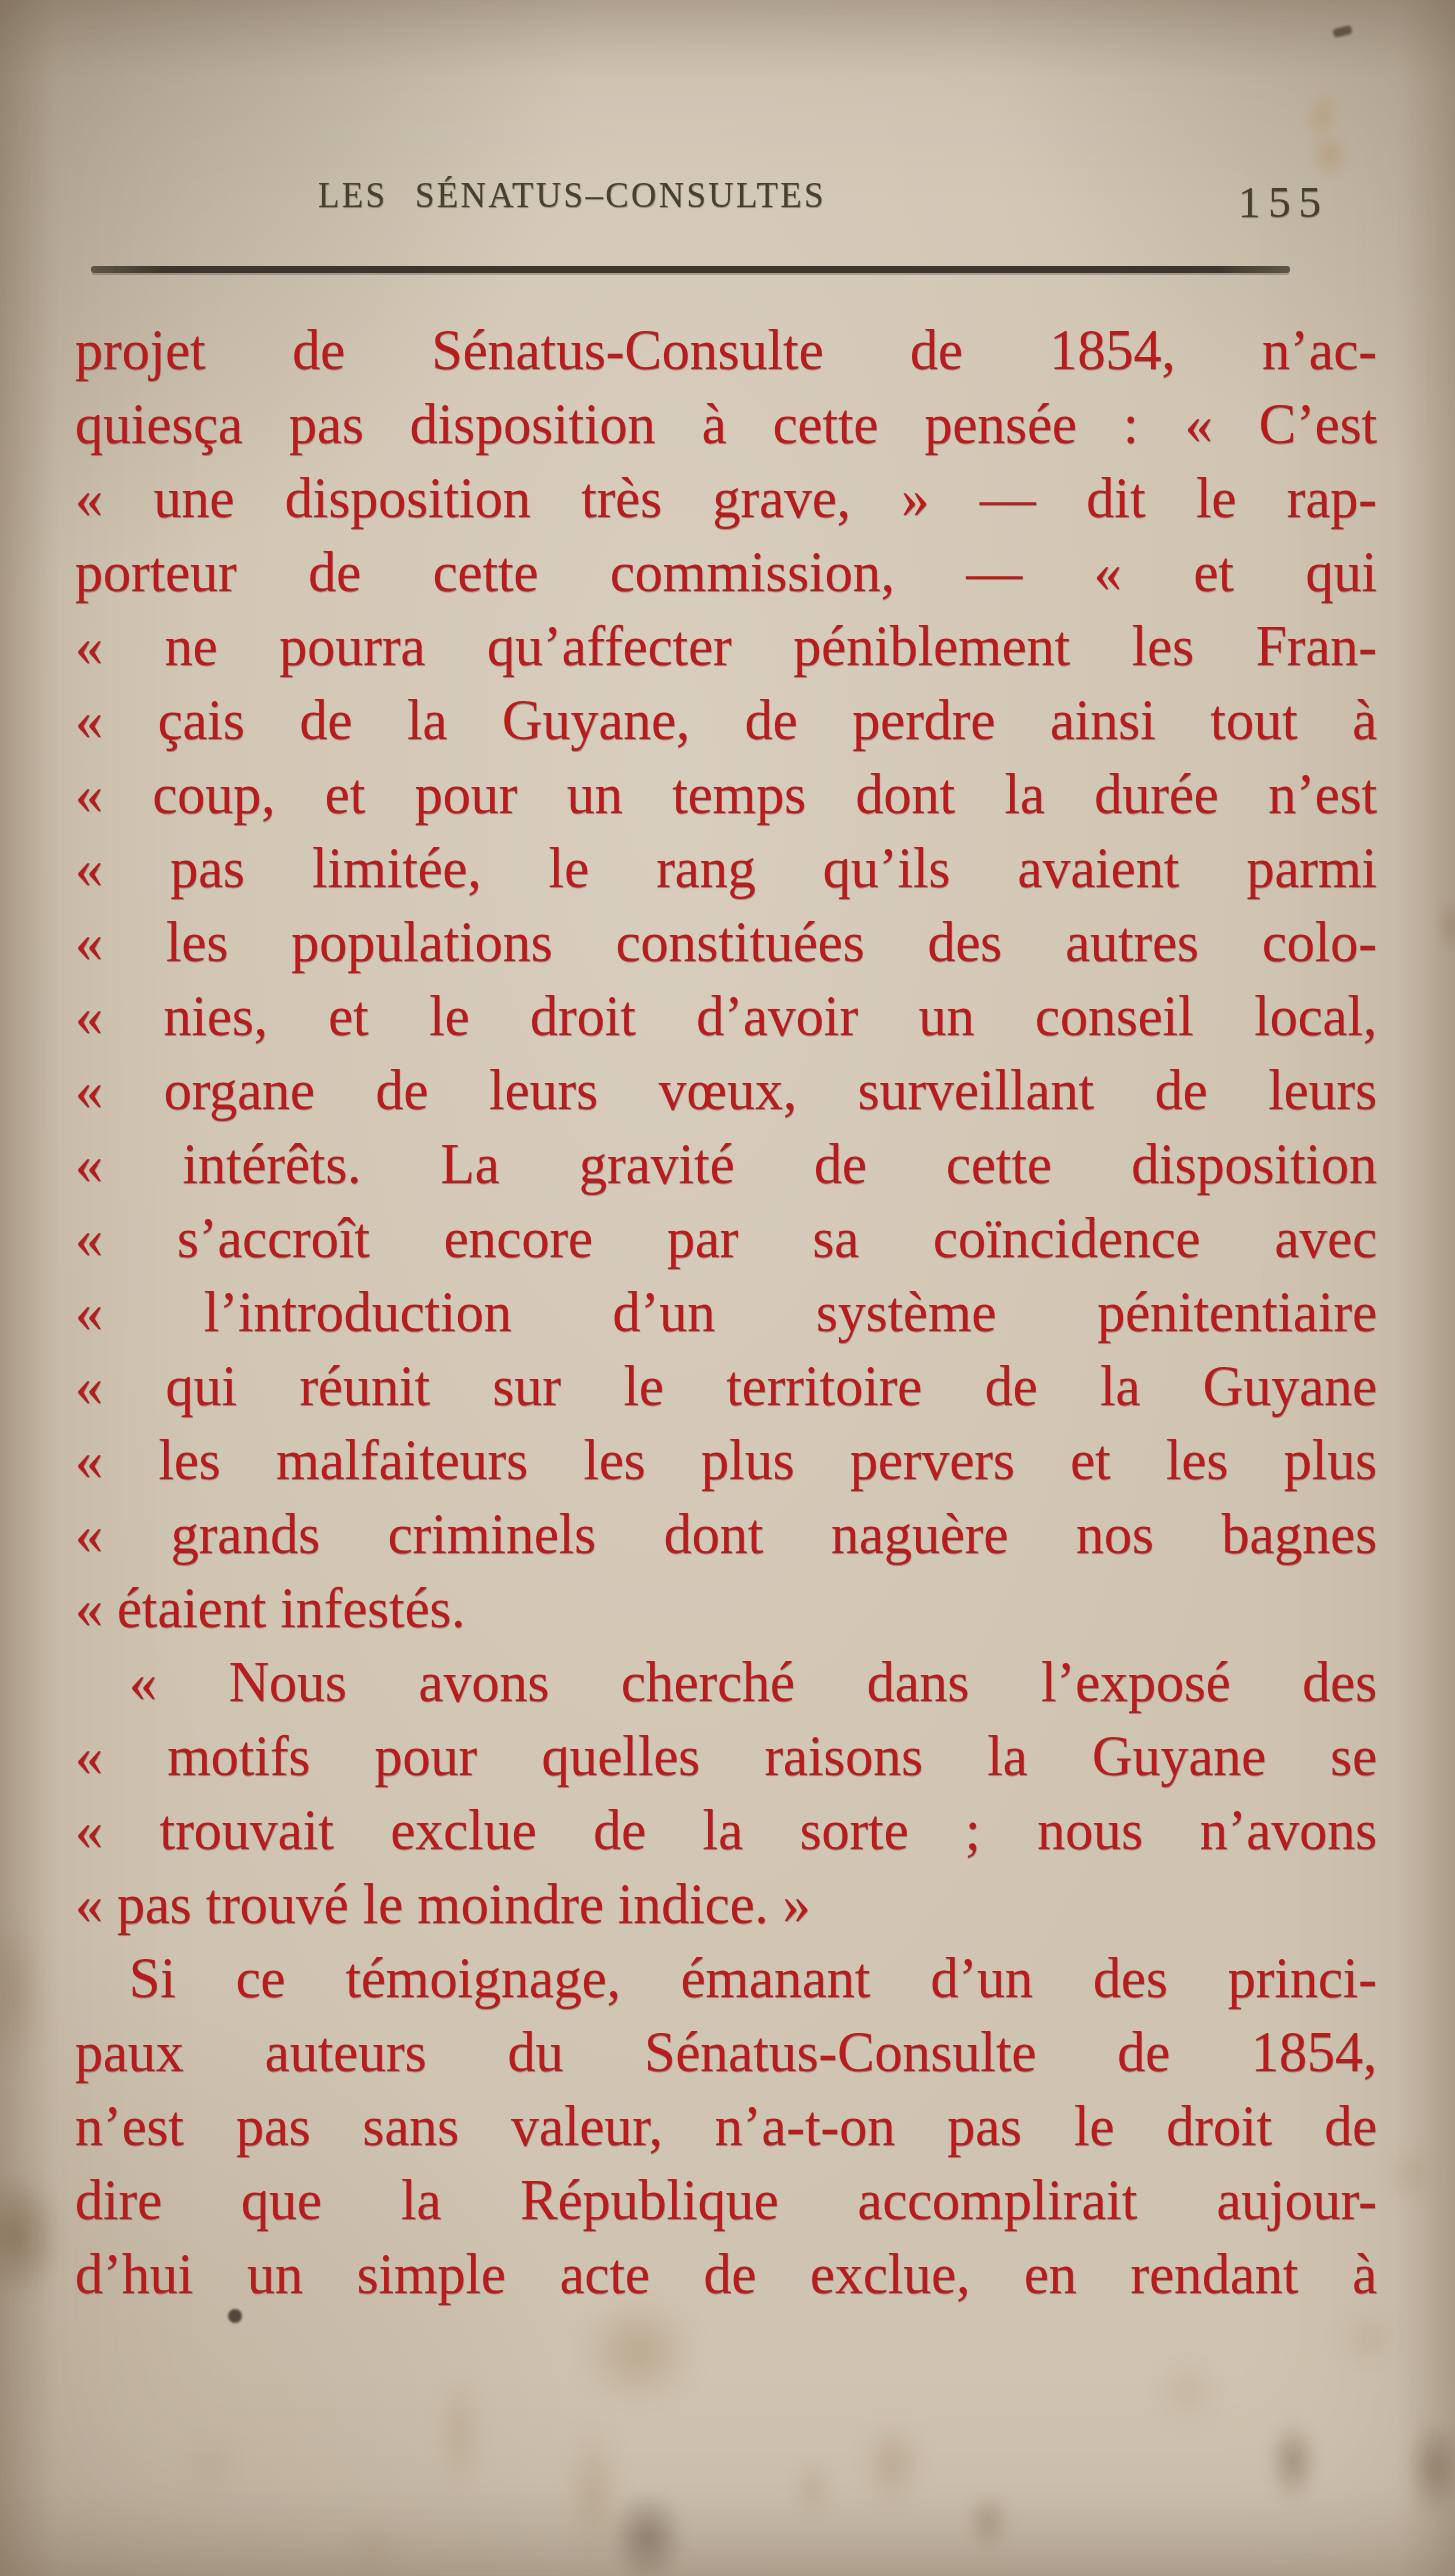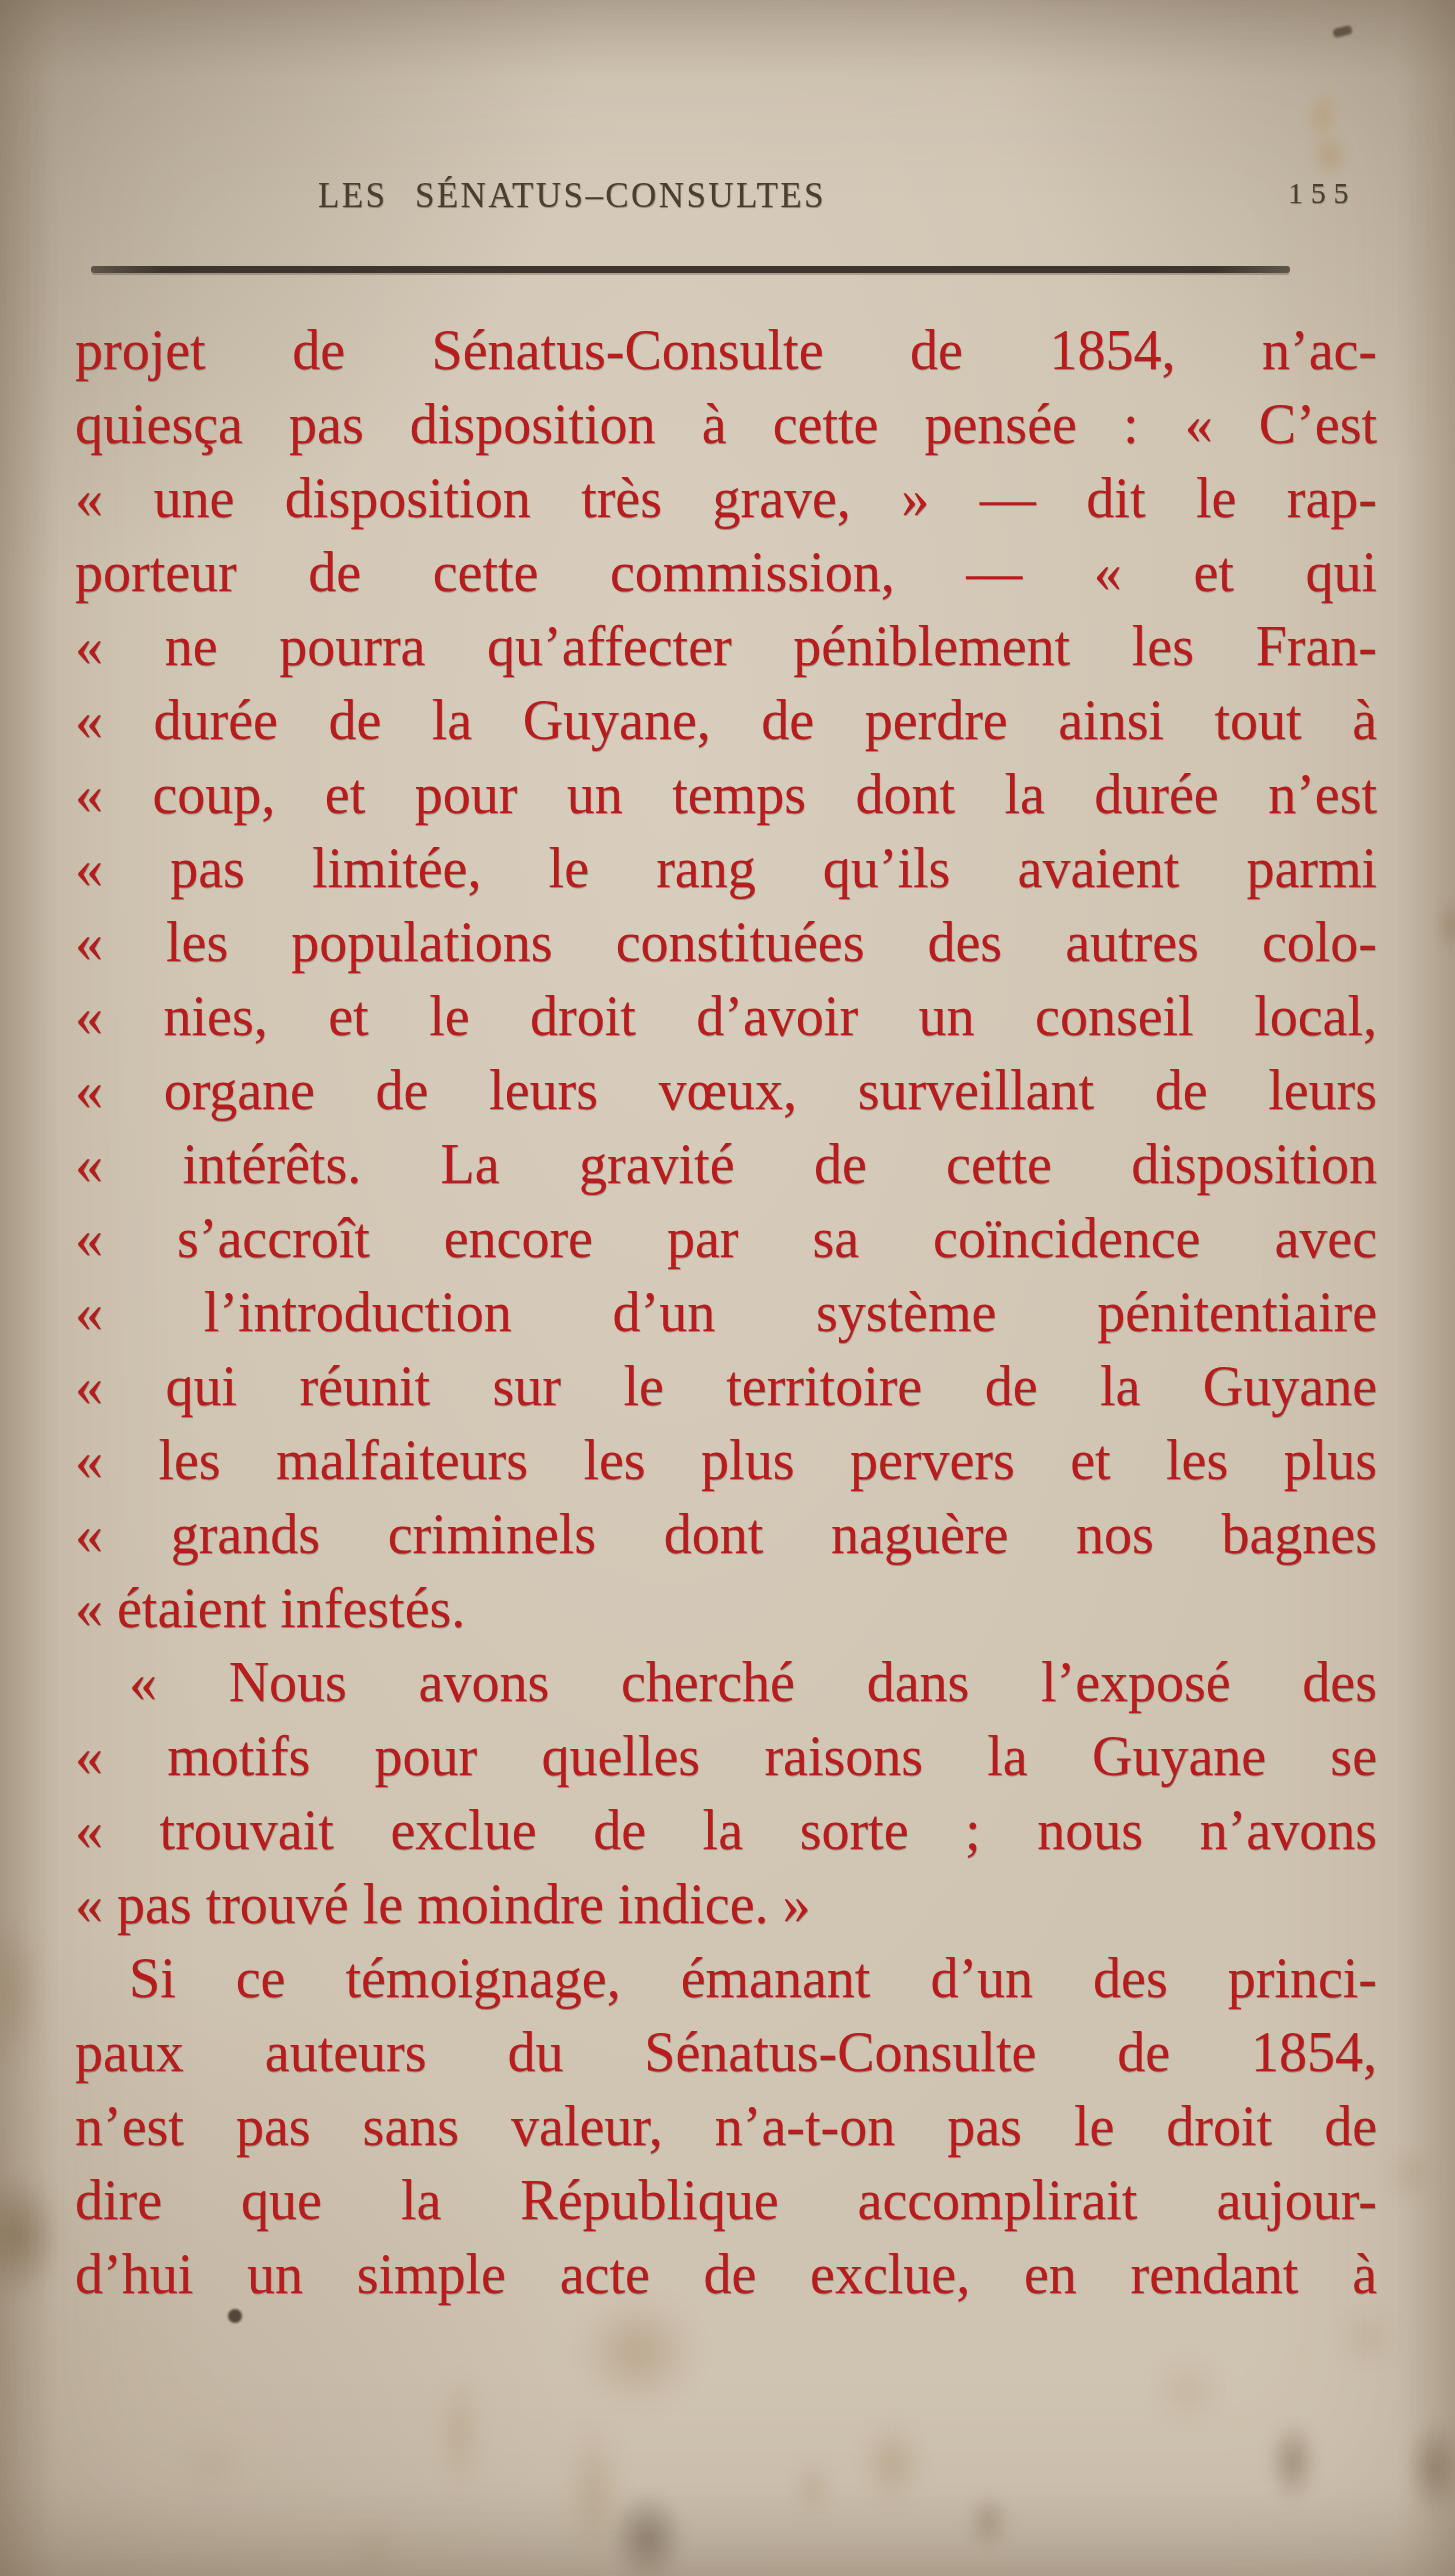--- a/index.html
+++ b/index.html
@@ -29,22 +29,22 @@
     position: absolute; top: 176px; left: 0; width: 1455px; height: 58px; z-index: 3;
     color: #49402f;
   }
   .title {
     position: absolute; left: 318px; top: 0;
     font-size: 35px; letter-spacing: 2.4px; word-spacing: 16.4px;
     text-shadow: 0.6px 0.6px 0.8px rgba(64,54,40,.45);
     white-space: nowrap;
   }
   .pagenum {
-    position: absolute; left: 1288px; top: 0;
-    font-size: 30px; letter-spacing: 7.7px;
+    position: absolute; left: 1238px; top: 0;
+    font-size: 45px; letter-spacing: 7.7px;
     text-shadow: 0.6px 0.6px 0.8px rgba(64,54,40,.45);
   }
   .rule {
     position: absolute; left: 91px; top: 266px; width: 1199px; height: 6.7px; z-index: 3;
     background: linear-gradient(90deg, rgba(62,54,44,.75), #3e362c 6%, #3e362c 94%, rgba(62,54,44,.75));
     border-radius: 2.9px;
     box-shadow: 0 2.9px 0 -1px rgba(62,54,44,.28);
   }
 
   .text-block {
@@ -97,21 +97,21 @@
   </header>
 
   <div class="rule"></div>
 
   <main class="text-block">
       <div class="line">projet de Sénatus-Consulte de 1854, n’ac-</div>
       <div class="line">quiesça pas disposition à cette pensée : « C’est</div>
       <div class="line">« une disposition très grave, » — dit le rap-</div>
       <div class="line">porteur de cette commission, — « et qui</div>
       <div class="line">« ne pourra qu’affecter péniblement les Fran-</div>
-      <div class="line">« durée de la Guyane, de perdre ainsi tout à</div>
+      <div class="line">« çais de la Guyane, de perdre ainsi tout à</div>
       <div class="line">« coup, et pour un temps dont la durée n’est</div>
       <div class="line">« pas limitée, le rang qu’ils avaient parmi</div>
       <div class="line">« les populations constituées des autres colo-</div>
       <div class="line">« nies, et le droit d’avoir un conseil local,</div>
       <div class="line">« organe de leurs vœux, surveillant de leurs</div>
       <div class="line">« intérêts. La gravité de cette disposition</div>
       <div class="line">« s’accroît encore par sa coïncidence avec</div>
       <div class="line">« l’introduction d’un système pénitentiaire</div>
       <div class="line">« qui réunit sur le territoire de la Guyane</div>
       <div class="line">« les malfaiteurs les plus pervers et les plus</div>

